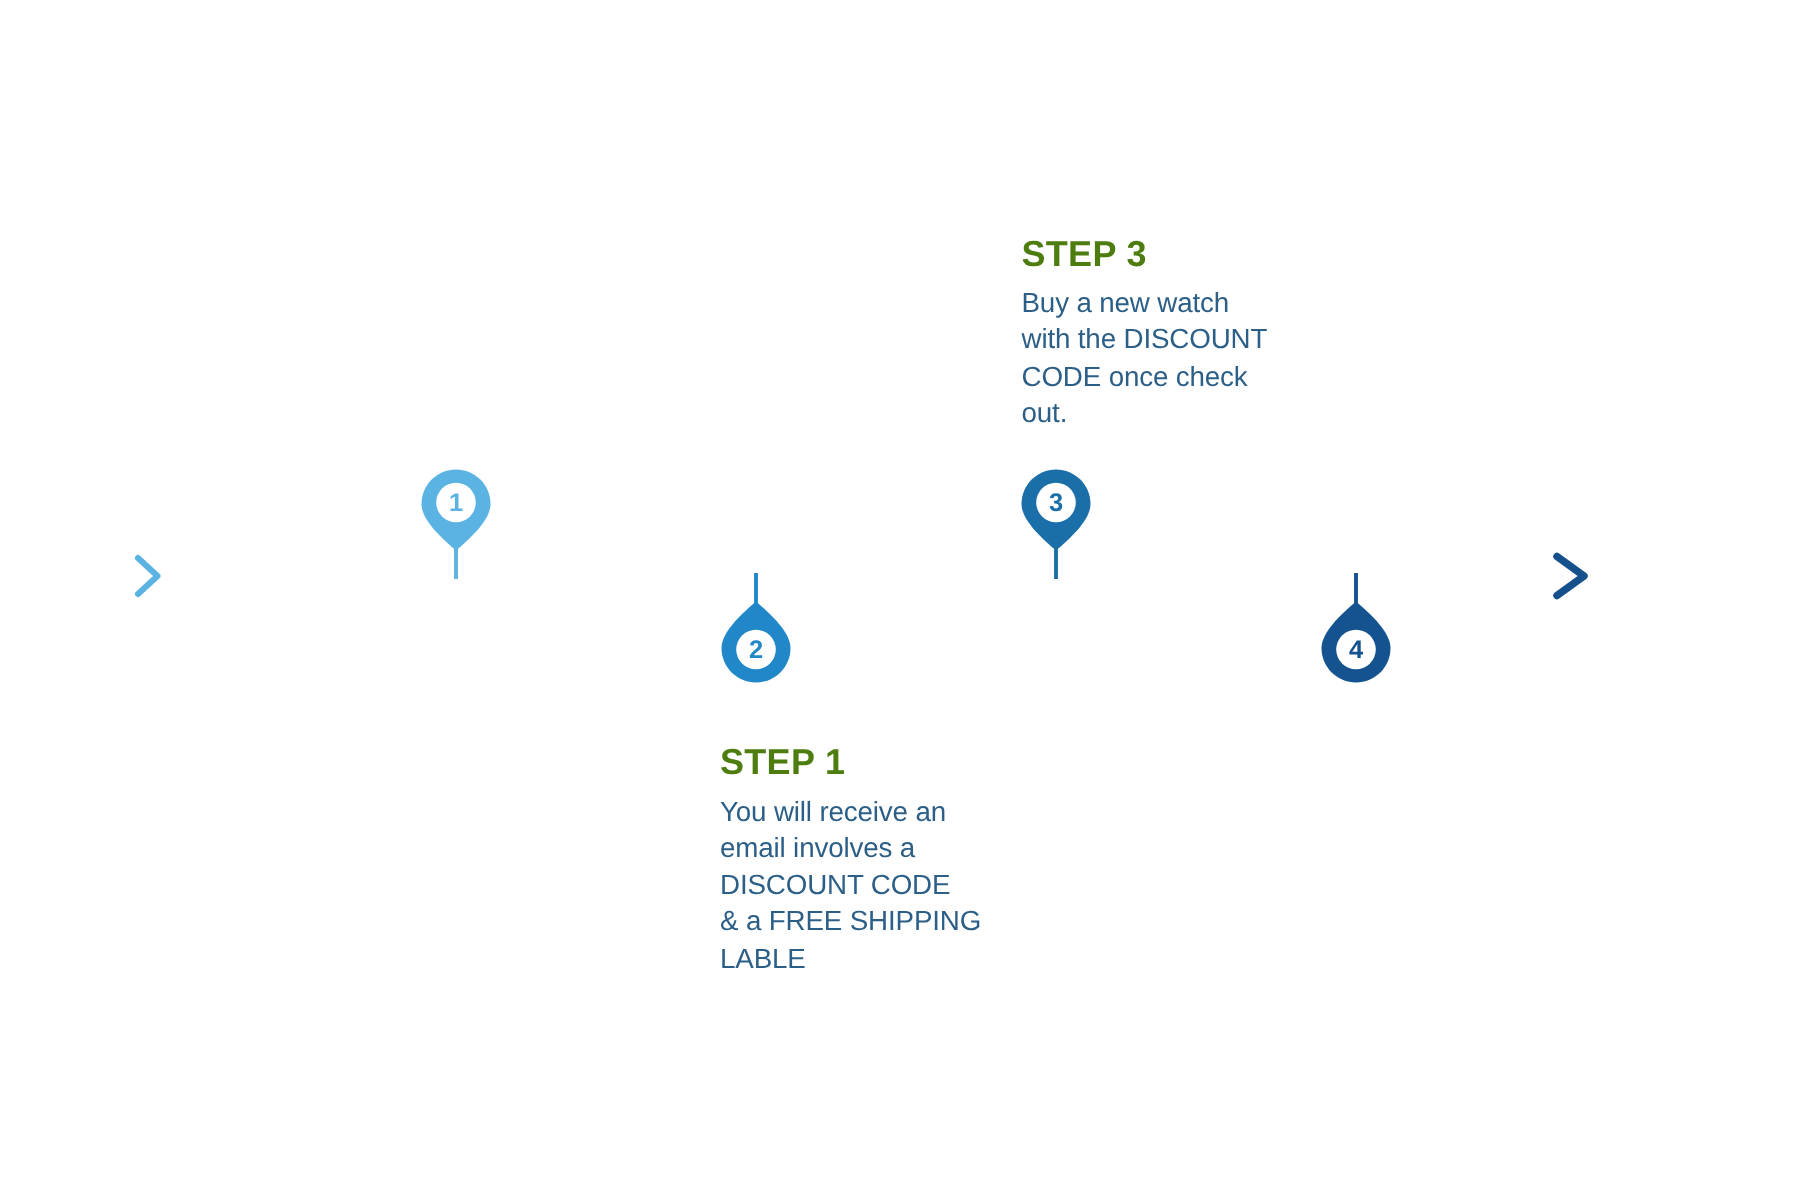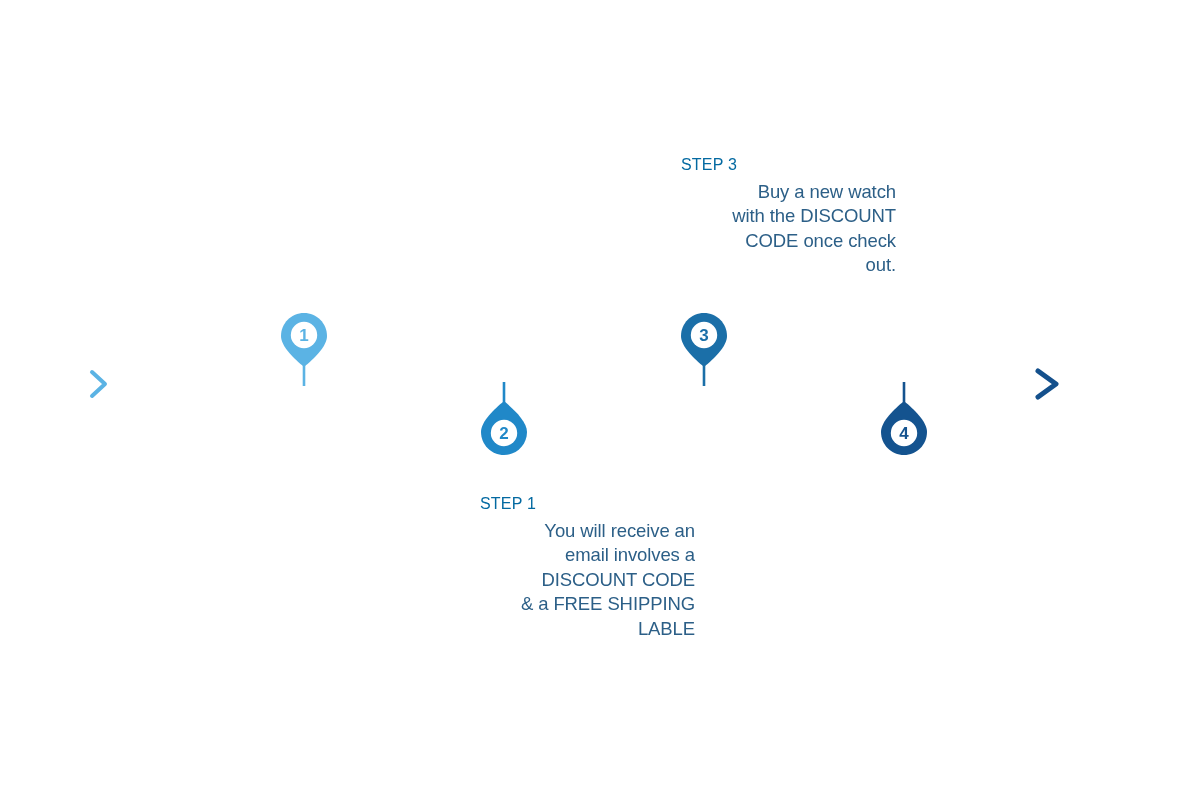--- a/index.html
+++ b/index.html
@@ -45,35 +45,34 @@
     height: 62px;
     overflow: visible;
   }
 
   
   .step-text {
     position: absolute;
     width: 215px;
   }
   .step-title {
-    font-size: 16px;
-    font-weight: normal;
-    color: #0369a1;
+    font-size: 24px;
+    font-weight: bold;
+    color: #4d7c0f;
     letter-spacing: 0.2px;
     line-height: 1.25;
     margin: 0 0 5px 0;
     white-space: nowrap;
   }
   .step-desc {
     font-size: 18.5px;
     color: #2c5f87;
     line-height: 1.32;
     margin: 0;
     letter-spacing: -0.1px;
-    text-align: right;
   }
   .step-desc .ln {
     display: block;
     white-space: nowrap;
   }
 </style>
 </head>
 <body>
 
 <div id="timeline-canvas">

